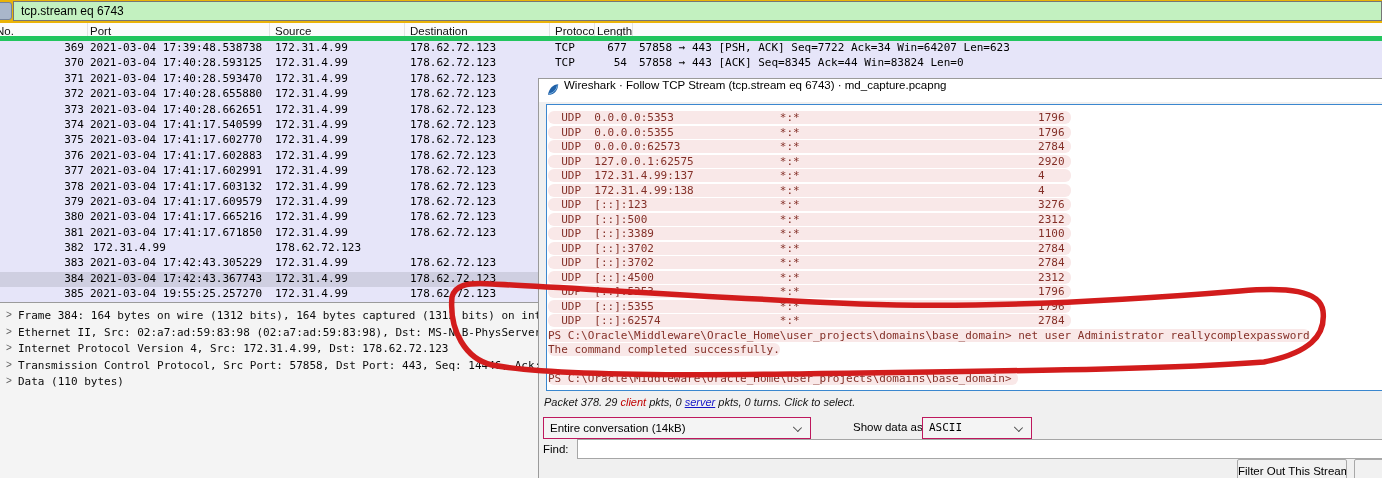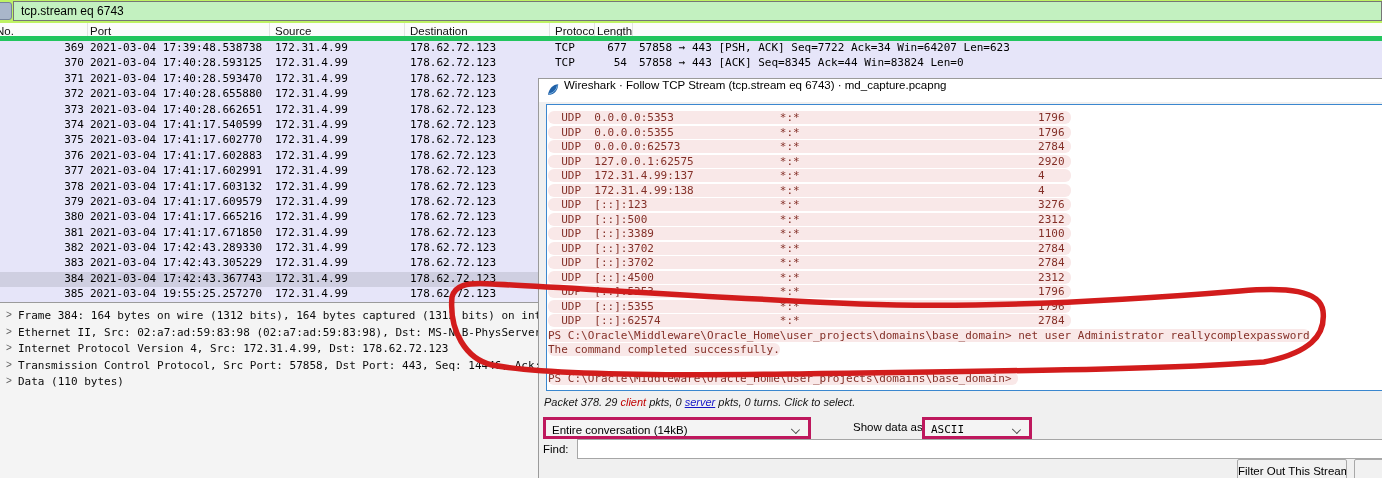--- a/index.html
+++ b/index.html
@@ -2,21 +2,21 @@
 <html><head>
 <meta charset="utf-8">
 <style>
   * { margin:0; padding:0; box-sizing:border-box; }
   html,body { width:1382px; height:478px; }
   body {
     position:relative; overflow:hidden; background:#ffffff;
     font-family:"Liberation Sans", sans-serif;
   }
   
-  .filter-bar { position:absolute; left:0; top:0; width:1382px; height:23px; background:#bef264; }
+  .filter-bar { position:absolute; left:0; top:0; width:1382px; height:23px; background:#eab308; }
   .filter-icon { position:absolute; left:-2px; top:2px; width:14px; height:18px;
     background:#a9b6ca; border:1px solid #76839b; border-radius:0 3px 3px 0; }
   .filter-input { position:absolute; left:13px; top:1px; width:1369px; height:20px;
     background:#c3f1c0; border:1px solid #767676; font:12px "Liberation Sans",sans-serif;
     padding-left:7px; color:#000; outline:none; }
   
   .pgrid { display:grid; grid-template-columns:88px 182px 135px 145px 45px 38px 1fr; }
   .plist-header { position:absolute; left:0; top:23px; width:1382px; height:18px;
     background:#fcfcfc; border-bottom:5px solid #22c55e; }
   .hcell { font:11.5px "Liberation Sans",sans-serif; color:#101010; line-height:17px;
@@ -56,21 +56,21 @@
   .fin-icon { position:absolute; left:7px; top:4px; width:14px; height:14px; }
   .stream-box { position:absolute; left:7px; top:25px; width:845px; height:287px;
     background:#ffffff; border:1px solid #3a87cf; overflow:hidden; padding:6px 0 0 1px; }
   .sline { height:14.5px; font:11px/14.5px "DejaVu Sans Mono",monospace;
     white-space:pre; color:#843028; }
   .shl { background:#f9e8e8;border-radius:6px; }
   .stream-meta { position:absolute; left:5px; top:317px; font:italic 11px "Liberation Sans",sans-serif;
     color:#141414; white-space:nowrap; }
   .m-client { color:#c00000; }
   .m-server { color:#1414c8;text-decoration:underline; }
-  .combo { position:absolute; height:22px; background:#f4f4f4; border:3px solid #be185d;
+  .combo { position:absolute; height:22px; background:#f4f4f4; border:1px solid #be185d;
     font:11.5px "Liberation Sans",sans-serif; line-height:20px; padding-left:6px;
     color:#000; white-space:nowrap; }
   .combo-conv { left:4px; top:338px; width:268px; }
   .combo-format { left:383px; top:338px; width:110px; font:11px "DejaVu Sans Mono",monospace; line-height:20px; }
   .chev-down { position:absolute; right:9px; top:6px; width:7px; height:7px;
     border-right:1.6px solid #4a4a4a; border-bottom:1.6px solid #4a4a4a;
     transform:rotate(45deg) scaleY(0.85); }
   .lbl-showdata { position:absolute; left:314px; top:342px; font:11.5px "Liberation Sans",sans-serif; }
   .lbl-find { position:absolute; left:4px; top:364px; font:11.5px "Liberation Sans",sans-serif; }
   .find-input { position:absolute; left:38px; top:360px; width:808px; height:20px;
@@ -215,21 +215,20 @@
       <div class="pcell c-no">381</div>
       <div class="pcell c-time">2021-03-04 17:41:17.671850</div>
       <div class="pcell c-source">172.31.4.99</div>
       <div class="pcell c-destination">178.62.72.123</div>
       <div class="pcell c-protocol"></div>
       <div class="pcell c-length"></div>
       <div class="pcell c-info"></div>
     </div>
     <div class="prow pgrid">
       <div class="pcell c-no">382</div>
-      <div class="pcell c-time">2021-03-04 17:42:43.289330</div>
       <div class="pcell c-source">172.31.4.99</div>
       <div class="pcell c-destination">178.62.72.123</div>
       <div class="pcell c-protocol"></div>
       <div class="pcell c-length"></div>
       <div class="pcell c-info"></div>
     </div>
     <div class="prow pgrid">
       <div class="pcell c-no">383</div>
       <div class="pcell c-time">2021-03-04 17:42:43.305229</div>
       <div class="pcell c-source">172.31.4.99</div>

